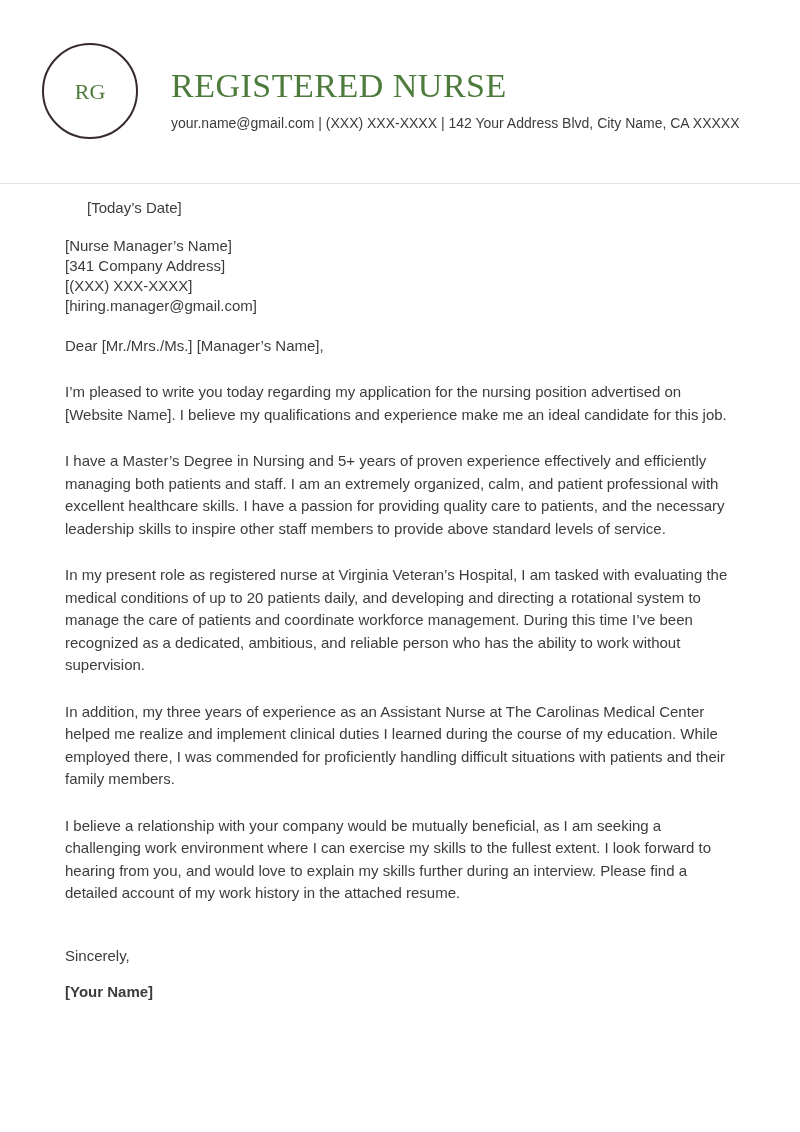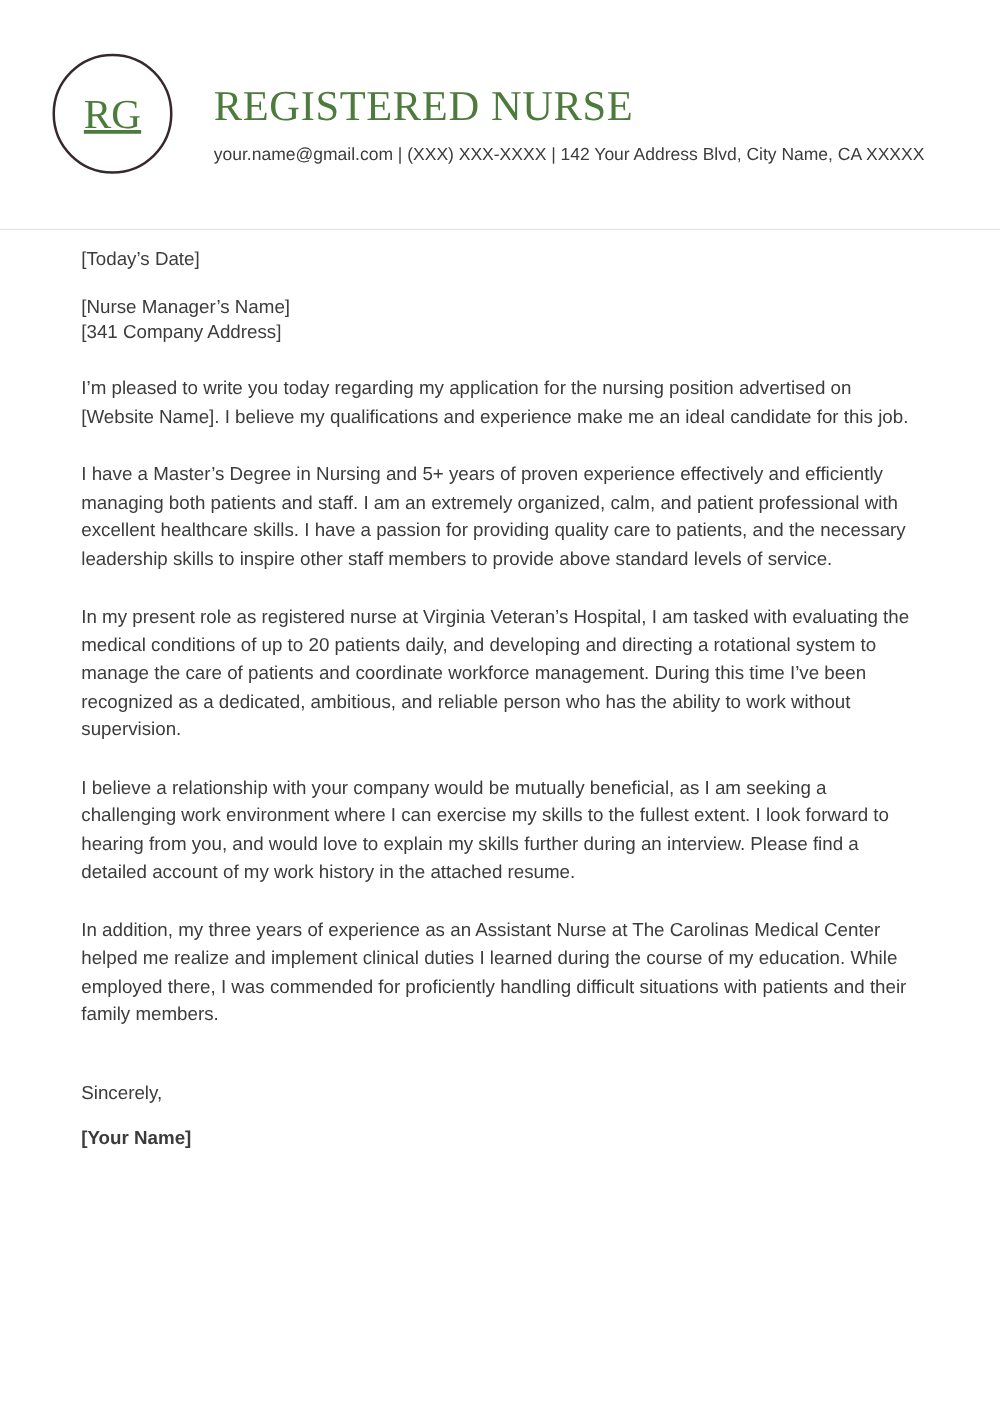--- a/index.html
+++ b/index.html
@@ -33,25 +33,24 @@
     width: 96px;
     height: 96px;
     border: 2px solid var(--monogram-border);
     border-radius: 50%;
     display: flex;
     align-items: center;
     justify-content: center;
   }
   .monogram-text {
     font-family: "Liberation Serif", serif;
-    font-size: 33px;
+    font-size: 22px;
     color: var(--accent-green);
     line-height: 1;
     padding-top: 2px;
-    text-decoration: underline;
   }
   .header-text {
     position: absolute;
     left: 171px;
     top: 53px;
     margin-top: 16px;
   }
   .page-title {
     margin: 0;
     font-family: "Liberation Serif", serif;
@@ -69,20 +68,21 @@
     white-space: nowrap;
   }
   .letter {
     padding: 0 60px 0 65px;
     font-size: 15px;
   }
   .letter-inner { max-width: 678px; }
   .date-line {
     margin-top: 14px;
     line-height: 20px;
+    margin-left: 22px;
   }
   .recipient-block { margin-top: 18px; }
   .recipient-line { line-height: 20px; }
   .salutation {
     margin-top: 19px;
     line-height: 22px;
   }
   .body-paragraph {
     margin: 24px 0 0 0;
     line-height: 22.5px;
@@ -110,25 +110,28 @@
   </div>
 </div>
 
 <div class="letter">
   <div class="letter-inner">
     <div class="date-line">[Today’s Date]</div>
 
     <div class="recipient-block">
       <div class="recipient-line">[Nurse Manager’s Name]</div>
       <div class="recipient-line">[341 Company Address]</div>
+      <div class="recipient-line">[(XXX) XXX-XXXX]</div>
+      <div class="recipient-line">[hiring.manager@gmail.com]</div>
     </div>
 
+    <div class="salutation">Dear [Mr./Mrs./Ms.] [Manager’s Name],</div>
 
     <p class="body-paragraph">I’m pleased to write you today regarding my application for the nursing position advertised on [Website Name]. I believe my qualifications and experience make me an ideal candidate for this job.</p>
     <p class="body-paragraph">I have a Master’s Degree in Nursing and 5+ years of proven experience effectively and efficiently managing both patients and staff. I am an extremely organized, calm, and patient professional with excellent healthcare skills. I have a passion for providing quality care to patients, and the necessary leadership skills to inspire other staff members to provide above standard levels of service.</p>
     <p class="body-paragraph">In my present role as registered nurse at Virginia Veteran’s Hospital, I am tasked with evaluating the medical conditions of up to 20 patients daily, and developing and directing a rotational system to manage the care of patients and coordinate workforce management. During this time I’ve been recognized as a dedicated, ambitious, and reliable person who has the ability to work without supervision.</p>
+    <p class="body-paragraph">In addition, my three years of experience as an Assistant Nurse at The Carolinas Medical Center helped me realize and implement clinical duties I learned during the course of my education. While employed there, I was commended for proficiently handling difficult situations with patients and their family members.</p>
     <p class="body-paragraph">I believe a relationship with your company would be mutually beneficial, as I am seeking a challenging work environment where I can exercise my skills to the fullest extent. I look forward to hearing from you, and would love to explain my skills further during an interview. Please find a detailed account of my work history in the attached resume.</p>
-    <p class="body-paragraph">In addition, my three years of experience as an Assistant Nurse at The Carolinas Medical Center helped me realize and implement clinical duties I learned during the course of my education. While employed there, I was commended for proficiently handling difficult situations with patients and their family members.</p>
 
     <div class="closing">Sincerely,</div>
     <div class="signature">[Your Name]</div>
   </div>
 </div>
 
 </body></html>

